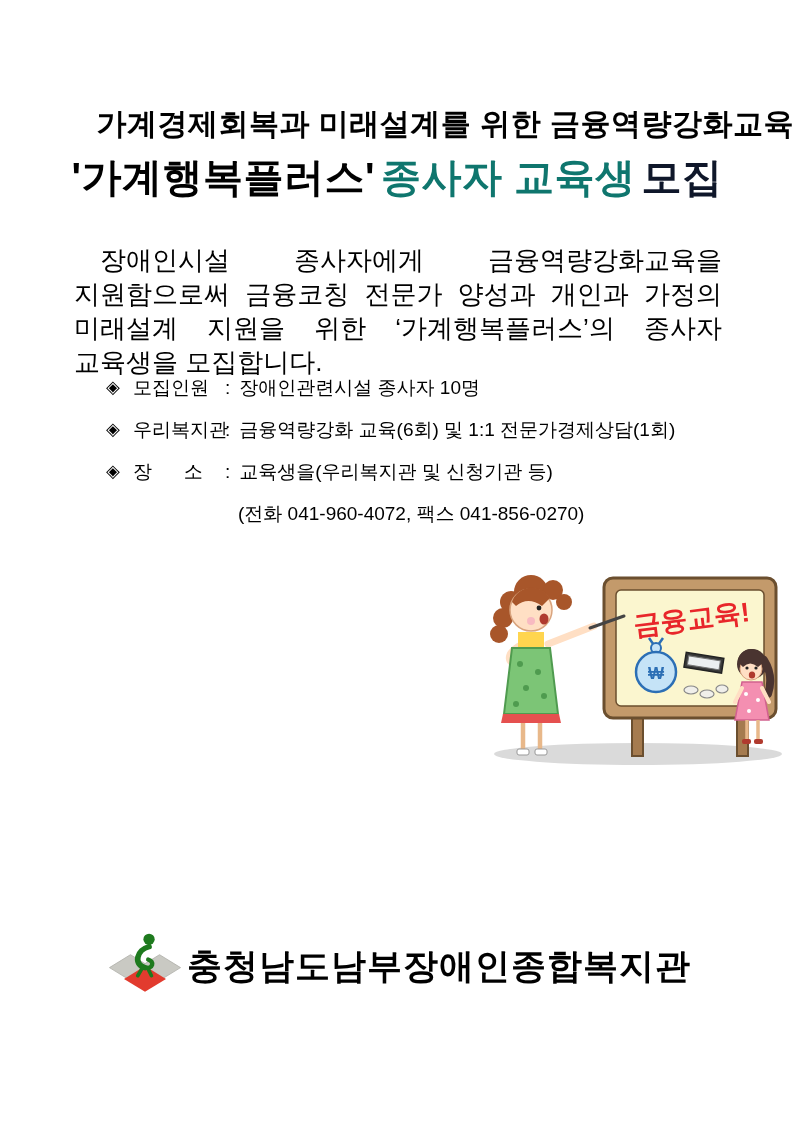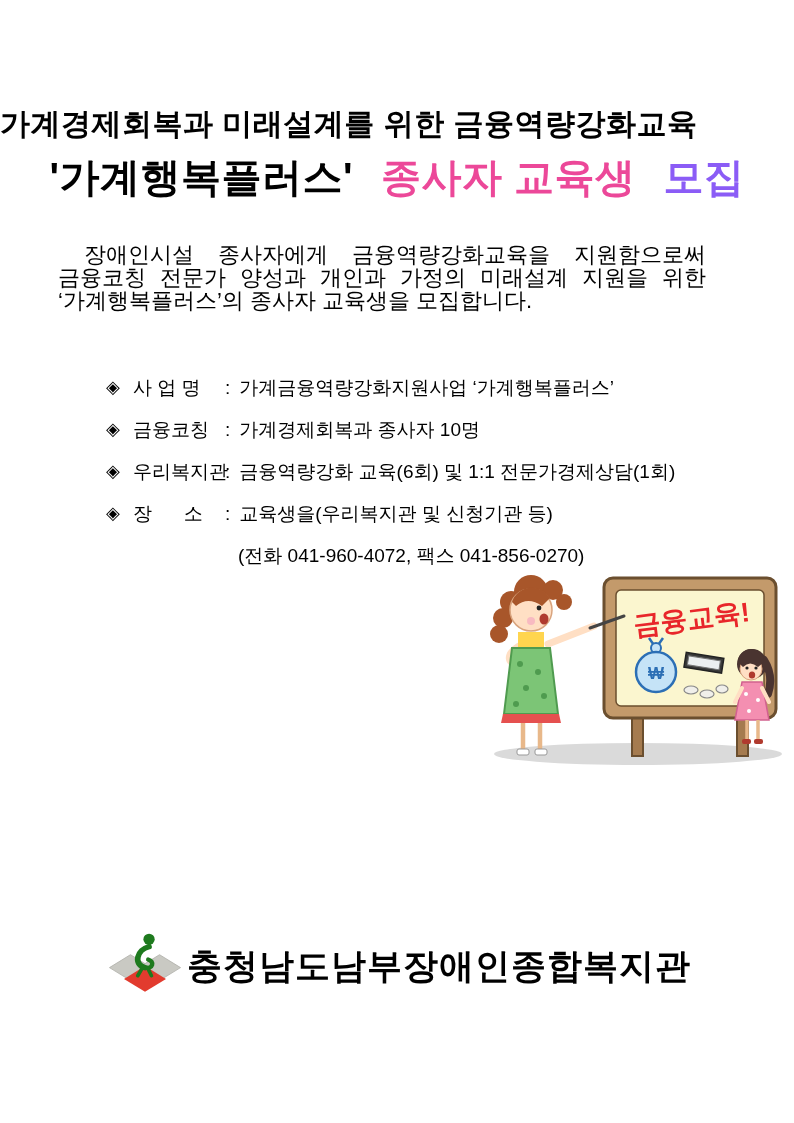--- a/index.html
+++ b/index.html
@@ -5,35 +5,35 @@
   html,body { margin:0; padding:0; background:#ffffff; }
   .page {
     position:relative; width:794px; height:1123px; margin:0 auto;
     background:#ffffff; color:#000;
     font-family:"Liberation Sans","DejaVu Sans",sans-serif;
     overflow:hidden;
   }
   
   .title1 {
     position:absolute; top:104px; left:0; width:100%;
-    text-align:left; font-size:30px; font-weight:800; letter-spacing:0.5px;
+    text-align:right; font-size:30px; font-weight:800; letter-spacing:0.5px;
     color:#000000; white-space:nowrap;
   }
   .title2 {
     position:absolute; top:150px; left:0; width:100%;
     text-align:center; font-size:40px; font-weight:800; letter-spacing:0.5px;
     white-space:nowrap;
   }
   .title2 .p1 { color:#000000; }
-  .title2 .p2 { color:#ec4899; margin:0 28px; }
-  .title2 .p3 { color:#8b5cf6; }
+  .title2 .p2 { color:#0f766e; margin:0 6px; }
+  .title2 .p3 { color:#0f172a; }
   
   .intro {
-    position:absolute; top:243px; left:58px; width:648px;
-    font-size:22px; line-height:23px; text-align:justify;
+    position:absolute; top:243px; left:74px; width:648px;
+    font-size:26px; line-height:34px; text-align:justify;
     text-indent:26px; word-break:keep-all;
   }
   
   .details {
     position:absolute; top:374px; left:106px; width:660px;
     font-size:19px;
   }
   .row { margin-bottom:15px; line-height:26px; white-space:nowrap; }
   .bullet { display:inline-block; width:27px; font-size:18px; vertical-align:1px; }
   .label  { display:inline-block; width:92px; white-space:pre; }
@@ -59,26 +59,23 @@
 
   <div class="title1">가계경제회복과 미래설계를 위한 금융역량강화교육</div>
   <div class="title2">
     <span class="p1">'가계행복플러스'</span><span class="p2">종사자 교육생</span><span class="p3">모집</span>
   </div>
 
   <div class="intro">장애인시설 종사자에게 금융역량강화교육을 지원함으로써 금융코칭 전문가 양성과 개인과 가정의 미래설계 지원을 위한 ‘가계행복플러스’의 종사자 교육생을 모집합니다.</div>
 
   <div class="details">
 
-    <div class="row">
-      <span class="bullet">◈</span><span class="label">사 업 명</span><span class="colon">:</span><span class="value">가계금융역량강화지원사업 ‘가계행복플러스’</span>
-    </div>
 
     <div class="row">
-      <span class="bullet">◈</span><span class="label">금융코칭</span><span class="colon">:</span><span class="value">가계경제회복과 종사자 10명</span>
+      <span class="bullet">◈</span><span class="label">모집인원</span><span class="colon">:</span><span class="value">장애인관련시설 종사자 10명</span>
     </div>
 
 
 
     <div class="row">
       <span class="bullet">◈</span><span class="label">우리복지관</span><span class="colon">:</span><span class="value">금융역량강화 교육(6회) 및 1:1 전문가경제상담(1회)</span>
     </div>
 
 
     <div class="row">

